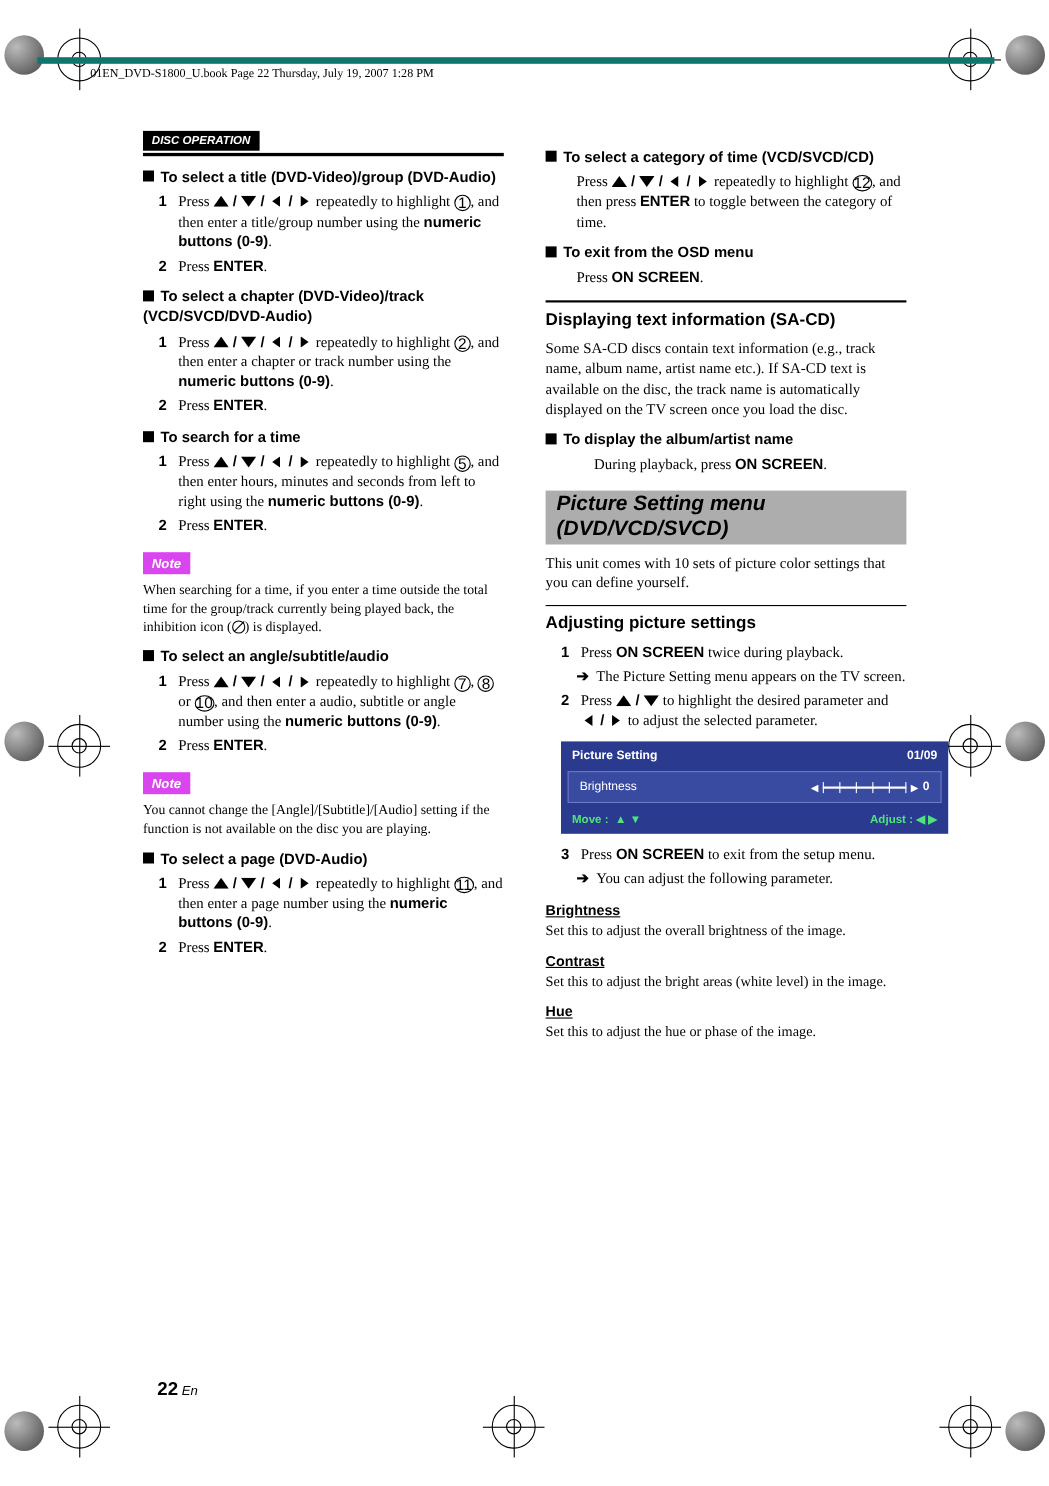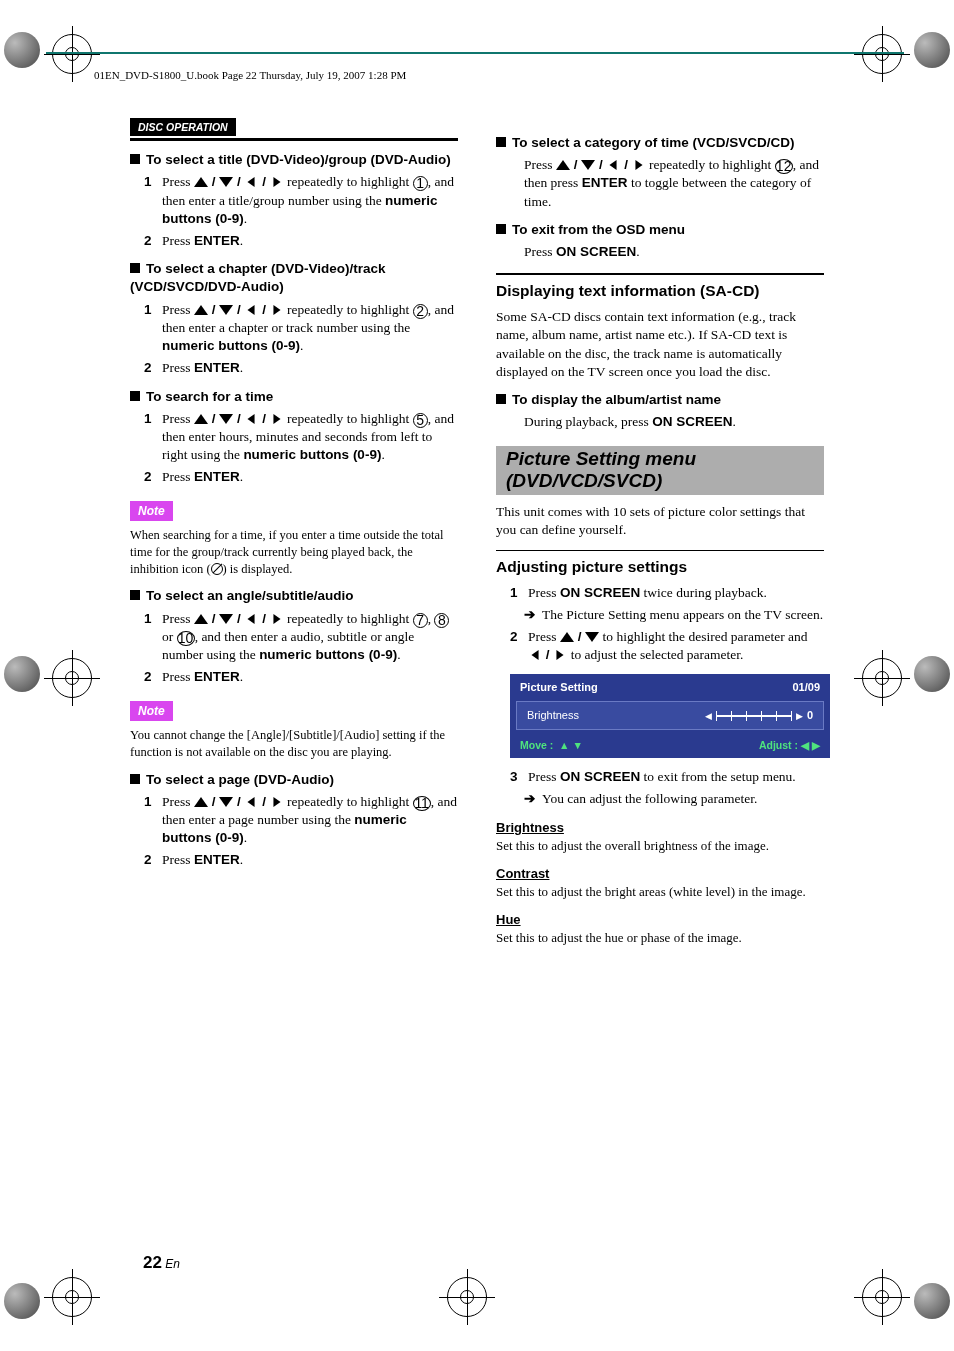--- a/index.html
+++ b/index.html
@@ -19,24 +19,24 @@
     border-radius: 50%;
     display: flex; align-items: center; justify-content: center;
   }
   .reg-mark::before, .reg-mark::after { content: ""; position: absolute; background: #000; }
   .reg-mark::before { width: 56px; height: 1px; }
   .reg-mark::after { width: 1px; height: 56px; }
   .reg-inner { width: 14px; height: 14px; border: 1px solid #000; border-radius: 50%; }
   .reg-solid { position: absolute; width: 36px; height: 36px; border-radius: 50%; background: radial-gradient(circle at 30% 30%, #bbb, #444); }
   .header-line {
     position: absolute;
-    top: 52px; left: 46px; right: 50px;
-    border-top: 2px solid #0f766e;
+    top: 52px; left: 34px; right: 50px;
+    border-top: 6px solid #0f766e;
     font-size: 11px;
-    padding-top: 15px;
+    padding-top: 3px;
     padding-left: 48px;
   }
   .content {
     position: absolute;
     top: 118px; left: 130px; right: 130px; bottom: 110px;
     display: flex;
     gap: 38px;
     font-size: 13.5px;
     line-height: 1.35;
     justify-content: flex-end;
@@ -66,21 +66,21 @@
   .note-bar { background: #d946ef; color: #fff; font-family: Arial, Helvetica, sans-serif; font-weight: bold; font-style: italic; font-size: 12px; padding: 2px 8px; display: inline-block; margin: 10px 0 4px; }
   .note-text { font-size: 12.5px; margin: 2px 0 6px; }
   .hr-thin { border-top: 1px solid #000; margin: 10px 0 6px; }
   .hr-thick { border-top: 2px solid #000; margin: 12px 0 6px; }
   .sub-head { font-family: Arial, Helvetica, sans-serif; font-weight: bold; font-size: 15.5px; margin: 4px 0 6px; }
   .main-head { background: #adadad; font-family: Arial, Helvetica, sans-serif; font-weight: bold; font-size: 19px; padding: 2px 10px; margin: 14px 0 8px; line-height: 1.2; font-style: italic; }
   .circ { display: inline-block; border: 1px solid #000; border-radius: 50%; width: 15px; height: 15px; font-size: 14px; text-align: center; line-height: 13px; vertical-align: -2px; font-family: Arial, sans-serif; }
   svg.tri { width: 14px; height: 10px; vertical-align: -1px; }
   .param-head { font-family: Arial, Helvetica, sans-serif; font-weight: bold; font-size: 13px; text-decoration: underline; margin-top: 10px; }
   .param-body { font-size: 13px; margin-top: 1px; }
-  .osd { background: #2a3a8f; color: #fff; font-family: Arial, Helvetica, sans-serif; font-size: 11px; margin: 10px 0 10px 14px; width: 320px; }
+  .osd { background: #2a3a8f; color: #fff; font-family: Arial, Helvetica, sans-serif; font-size: 11px; margin: 10px 0 10px 14px; width: 352px; }
   .osd-header { display: flex; justify-content: space-between; padding: 6px 10px; font-weight: bold; }
   .osd-row { display: flex; justify-content: space-between; align-items: center; padding: 6px 10px; margin: 0 6px 4px; border: 1px solid #6a7ac4; background: #394ba0; }
   .osd-footer { display: flex; justify-content: space-between; padding: 4px 10px 6px; font-weight: bold; font-size: 10.5px; color: #4fe37e; }
   .slider { display: flex; align-items: center; gap: 4px; }
   .slider .bar { width: 76px; height: 2px; background: #fff; position: relative; }
   .slider .bar .t { position: absolute; top: -4px; width: 1px; height: 10px; background: #fff; }
   .slider .tri-s { font-size: 9px; }
   .page-num { position: absolute; bottom: 78px; left: 143px; font-family: Arial, Helvetica, sans-serif; font-size: 12px; }
   .page-num .big { font-weight: bold; font-size: 17px; }
   .prohibit { display:inline-block; width:12px; height:12px; border:1.2px solid #000; border-radius:50%; position:relative; vertical-align:-2px; }
@@ -278,21 +278,21 @@
     <div class="h-sq"><span class="sq"></span><span>To exit from the OSD menu</span></div>
     <div class="indent-body" style="margin-left:28px">
       <span>Press </span><b class="sans">ON SCREEN</b><span>.</span>
     </div>
 
     <div class="hr-thick"></div>
     <div class="sub-head">Displaying text information (SA-CD)</div>
     <div>Some SA-CD discs contain text information (e.g., track name, album name, artist name etc.). If SA-CD text is available on the disc, the track name is automatically displayed on the TV screen once you load the disc.</div>
 
     <div class="h-sq"><span class="sq"></span><span>To display the album/artist name</span></div>
-    <div class="indent-body" style="margin-left:28px">
+    <div class="indent-body" style="margin-left:44px">
       <span>During playback, press </span><b class="sans">ON SCREEN</b><span>.</span>
     </div>
 
     <div class="main-head">Picture Setting menu (DVD/VCD/SVCD)</div>
     <div>This unit comes with 10 sets of picture color settings that you can define yourself.</div>
 
     <div class="hr-thin"></div>
     <div class="sub-head">Adjusting picture settings</div>
 
     <div class="step">

